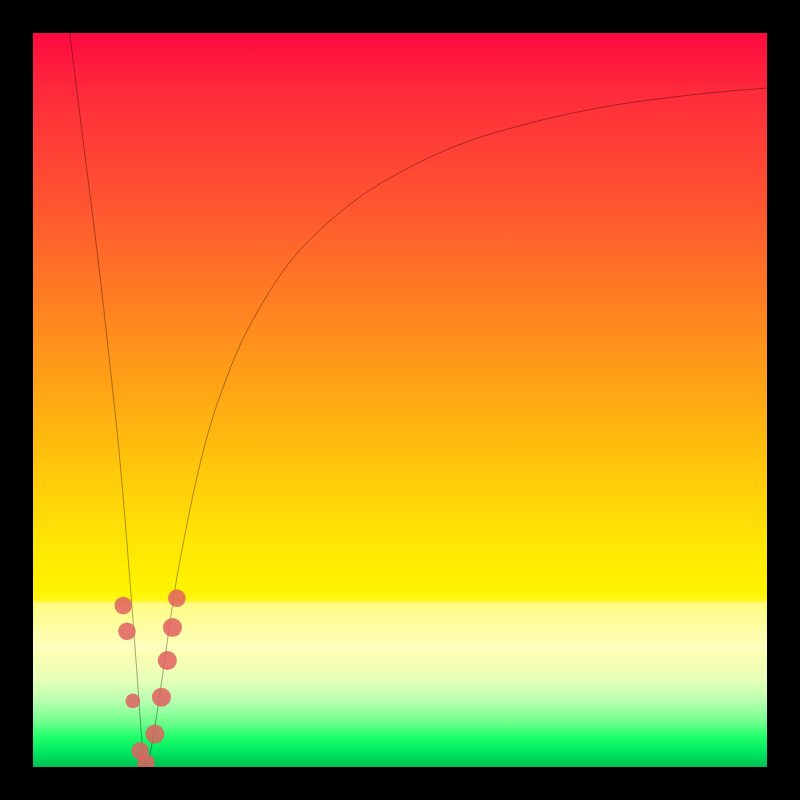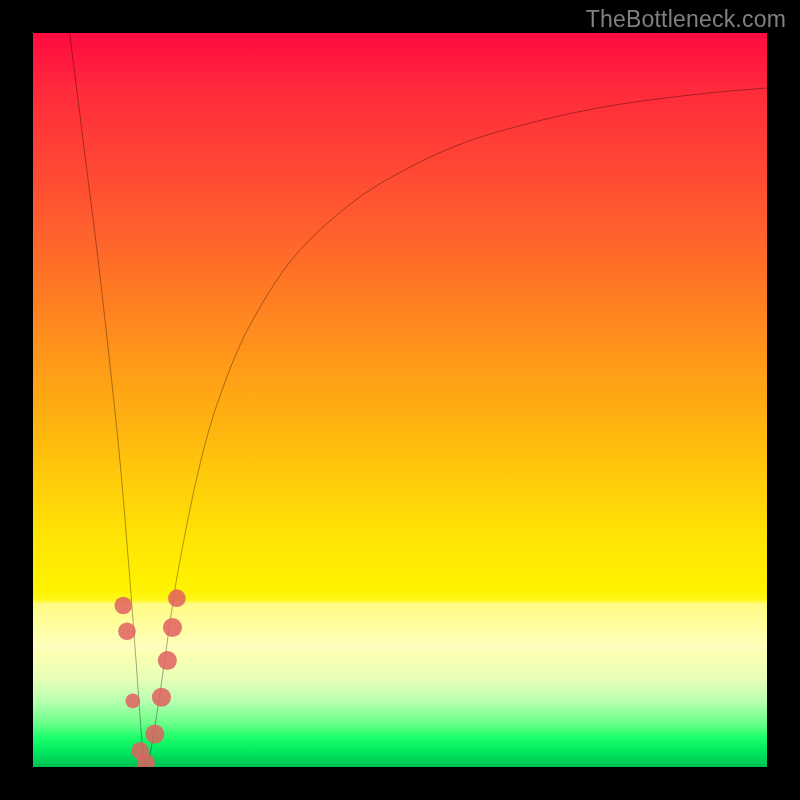--- a/index.html
+++ b/index.html
@@ -75,21 +75,20 @@
     top: 0;
     width: 100%;
     height: 100%;
     overflow: visible;
   }
 </style>
 </head>
 <body>
 
 <div class="frame">
-  <div class="watermark">TheBottleneck.com</div>
 
   <div class="plot-area">
     <div class="gradient-bg"></div>
     <div class="yellow-band"></div>
 
     <svg class="curve" viewBox="0 0 100 100" preserveAspectRatio="none">
       <path id="curve-path" fill="none" stroke="#000" stroke-width="0.35" vector-effect="non-scaling-stroke" stroke-linecap="round" d="M 5 0 C 5.36 2.88, 6.28 10.24, 7.00 16.00 C 7.72 21.76, 8.28 25.88, 9.00 32.00 C 9.72 38.12, 10.46 44.96, 11.00 50.00 C 11.54 55.04, 11.64 56.04, 12.00 60.00 C 12.36 63.96, 12.64 67.50, 13.00 72.00 C 13.36 76.50, 13.73 81.40, 14.00 85.00 C 14.27 88.60, 14.32 89.66, 14.50 92.00 C 14.68 94.34, 14.82 96.56, 15.00 98.00 C 15.18 99.44, 15.32 100.00, 15.50 100.00 C 15.68 100.00, 15.73 99.44, 16.00 98.00 C 16.27 96.56, 16.64 94.34, 17.00 92.00 C 17.36 89.66, 17.64 87.52, 18.00 85.00 C 18.36 82.48, 18.64 80.34, 19.00 78.00 C 19.36 75.66, 19.46 74.88, 20.00 72.00 C 20.54 69.12, 21.28 65.24, 22.00 62.00 C 22.72 58.76, 23.28 56.52, 24.00 54.00 C 24.72 51.48, 25.28 49.98, 26.00 48.00 C 26.72 46.02, 27.28 44.62, 28.00 43.00 C 28.72 41.38, 29.10 40.62, 30.00 39.00 C 30.90 37.38, 31.92 35.62, 33.00 34.00 C 34.08 32.38, 34.74 31.44, 36.00 30.00 C 37.26 28.56, 38.38 27.44, 40.00 26.00 C 41.62 24.56, 43.20 23.26, 45.00 22.00 C 46.80 20.74, 48.20 19.99, 50.00 19.00 C 51.80 18.01, 53.20 17.31, 55.00 16.50 C 56.80 15.69, 58.20 15.13, 60.00 14.50 C 61.80 13.87, 63.20 13.50, 65.00 13.00 C 66.80 12.50, 68.20 12.13, 70.00 11.70 C 71.80 11.27, 73.20 10.96, 75.00 10.60 C 76.80 10.24, 78.20 9.99, 80.00 9.70 C 81.80 9.41, 83.20 9.23, 85.00 9.00 C 86.80 8.77, 88.20 8.60, 90.00 8.40 C 91.80 8.20, 93.20 8.06, 95.00 7.90 C 96.80 7.74, 99.10 7.57, 100.00 7.50"></path>
       <g id="markers">
           <circle cx="12.3" cy="78" r="1.2" fill="#e06060" fill-opacity="0.85"></circle>
           <circle cx="12.8" cy="81.5" r="1.2" fill="#e06060" fill-opacity="0.85"></circle>

